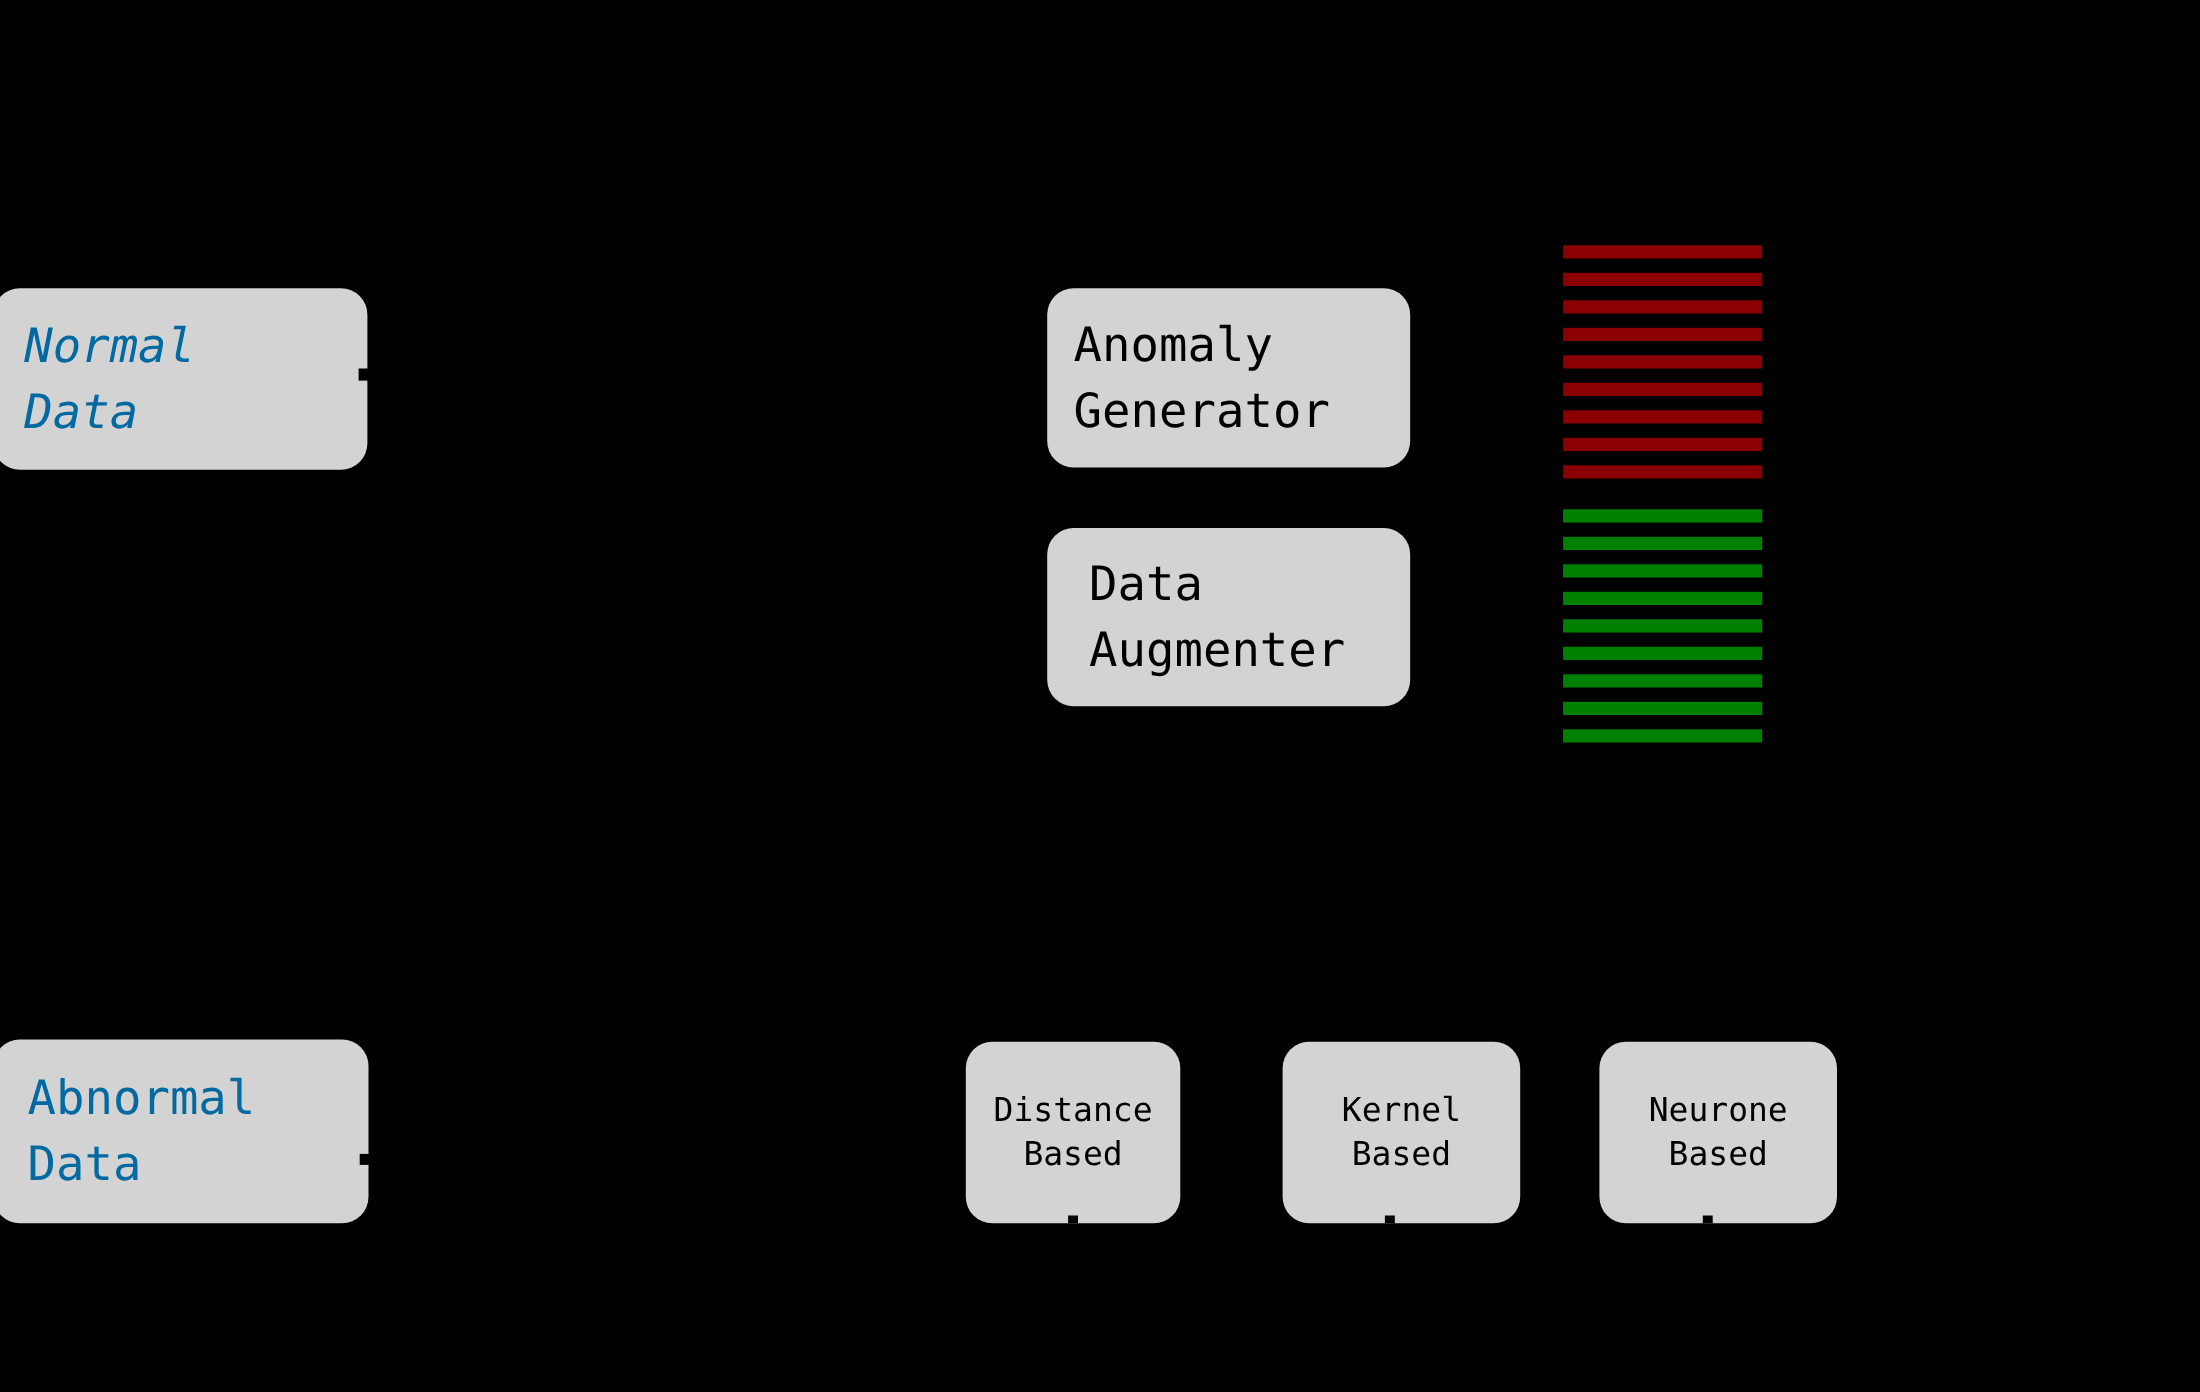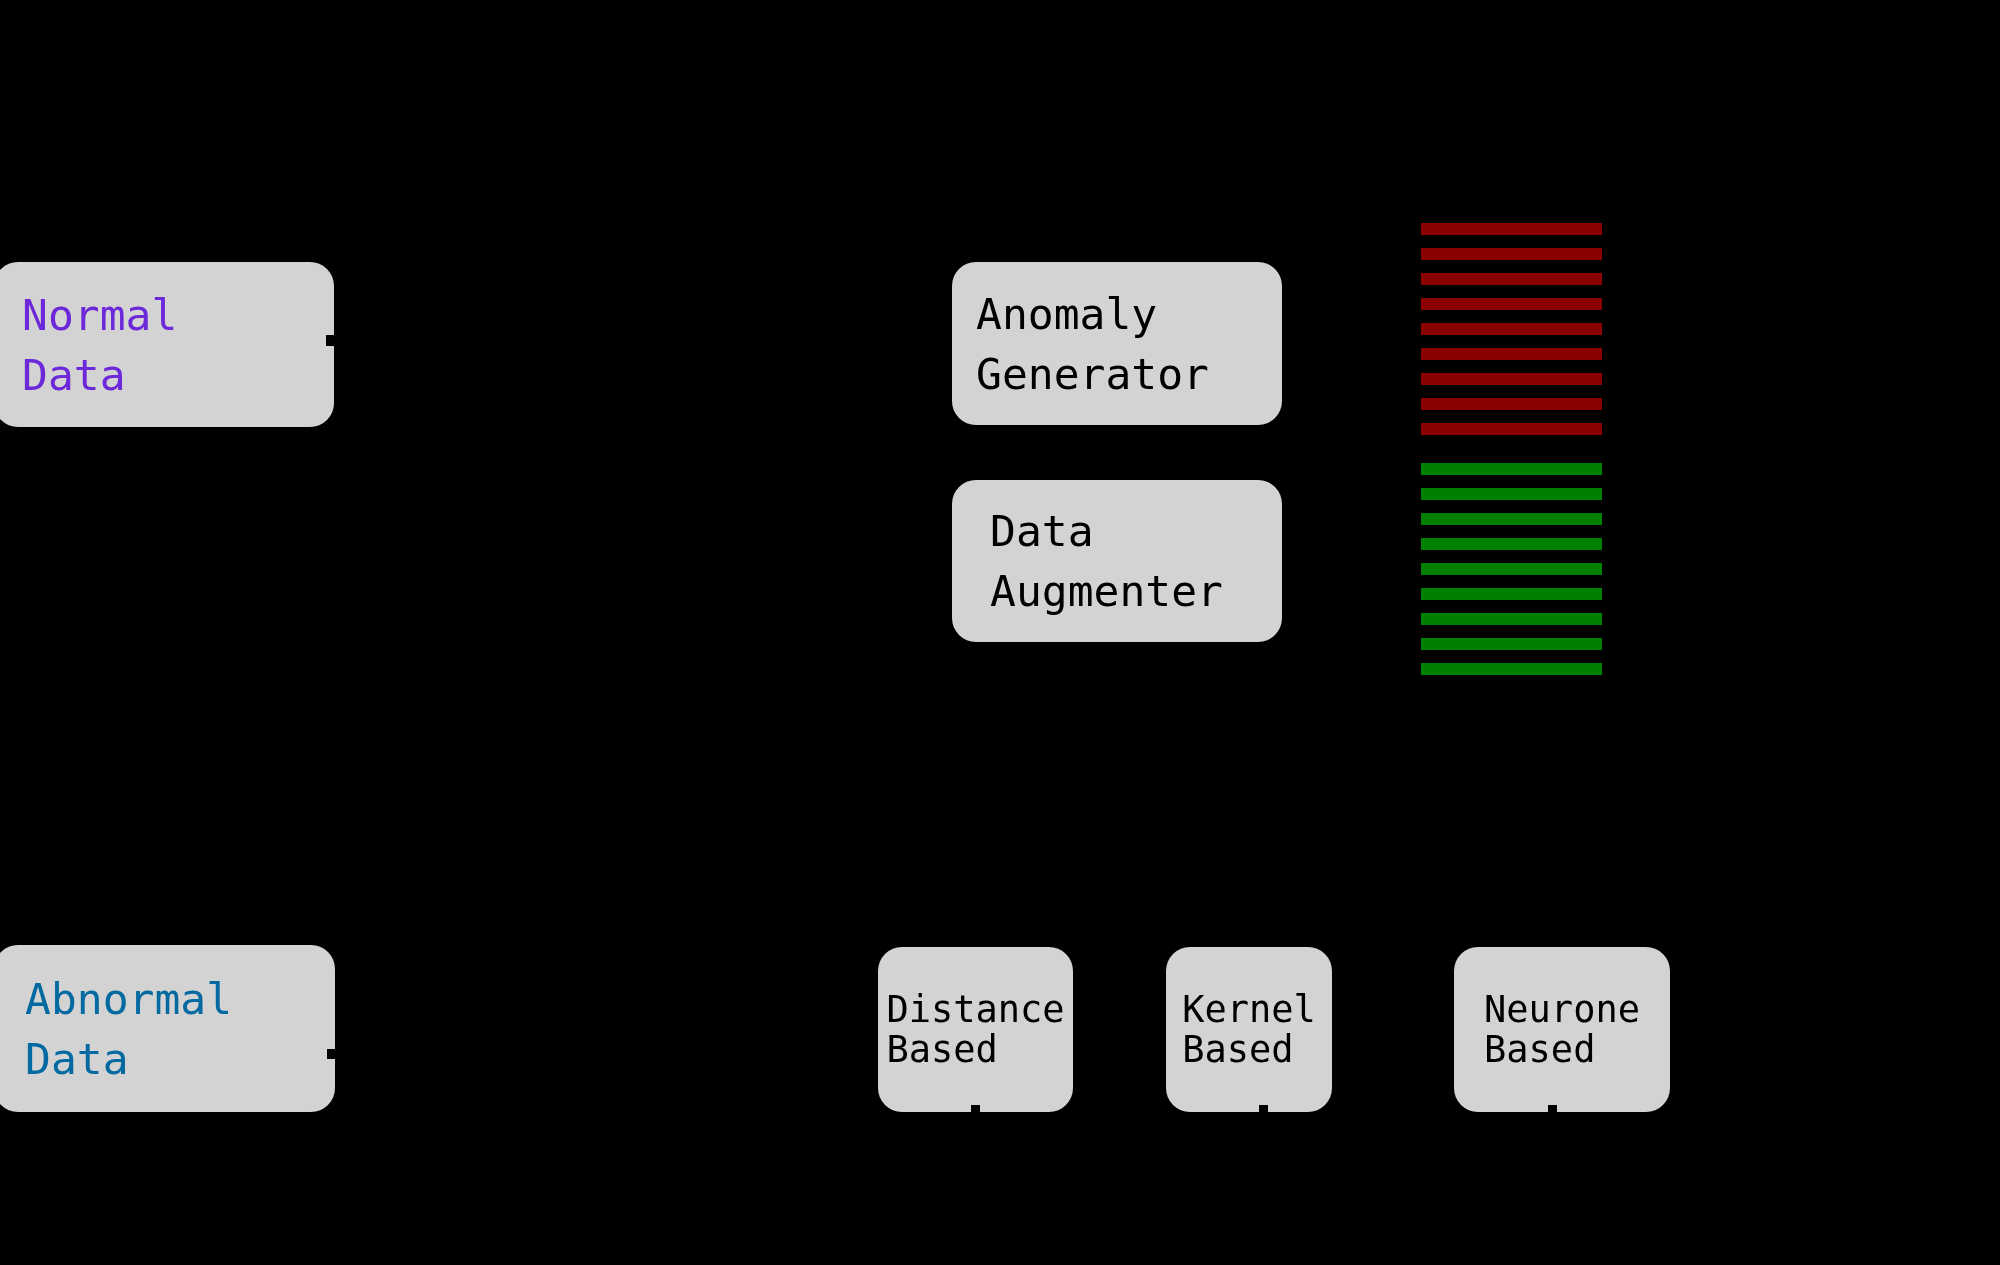--- a/index.html
+++ b/index.html
@@ -21,40 +21,40 @@
   }
   .node .label{
     white-space:pre-line;
     text-align:left;
     display:block;
   }
   
   .big .label{font-size:43px;line-height:60px;}
   
   .small{align-items:center;}
-  .small .label{font-size:37px;line-height:40px;}
+  .small .label{font-size:30px;line-height:40px;text-align:center;}
 
   #normal-data    {left:-6px;  top:262px; width:340px; height:165px; padding-left:28px;}
   #abnormal-data  {left:-6px;  top:945px; width:341px; height:167px; padding-left:31px;}
   #anomaly-gen    {left:952px; top:262px; width:330px; height:163px; padding-left:24px;}
   #data-augmenter {left:952px; top:480px; width:330px; height:162px; padding-left:38px;}
   #distance-based {left:878px; top:947px; width:195px; height:165px;}
-  #kernel-based   {left:1166px;top:947px; width:166px; height:165px;}
+  #kernel-based   {left:1166px;top:947px; width:216px; height:165px;}
   #neurone-based  {left:1454px;top:947px; width:216px; height:165px;}
 
   .stripe{position:absolute;left:1421px;width:181px;height:12px;}
   .stub{position:absolute;background:#000;}
 </style>
 </head>
 <body>
 
 <div id="canvas">
 
   <div class="node big" id="normal-data">
-    <span class="label" style="color:#6d28d9;">Normal
+    <span class="label" style="color:#0369a1;font-style:italic;">Normal
 Data</span>
   </div>
 
   <div class="node big" id="abnormal-data">
     <span class="label" style="color:#0369a1;">Abnormal
 Data</span>
   </div>
 
   <div class="node big" id="anomaly-gen">
     <span class="label" style="color:#000;">Anomaly

